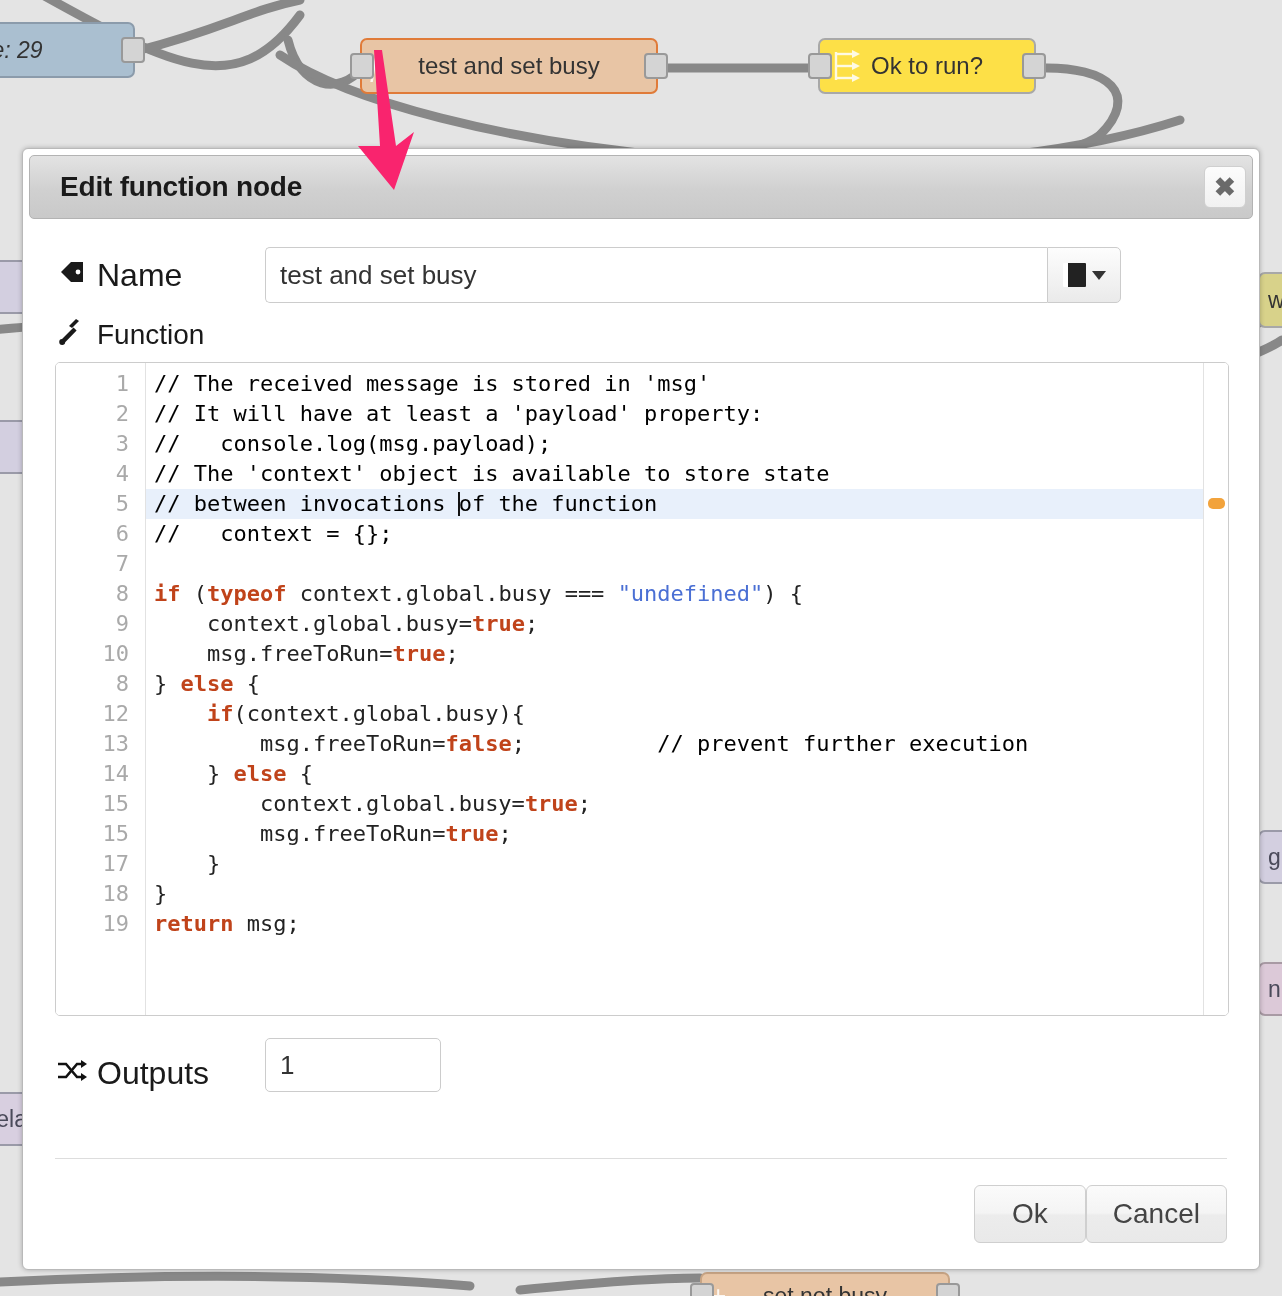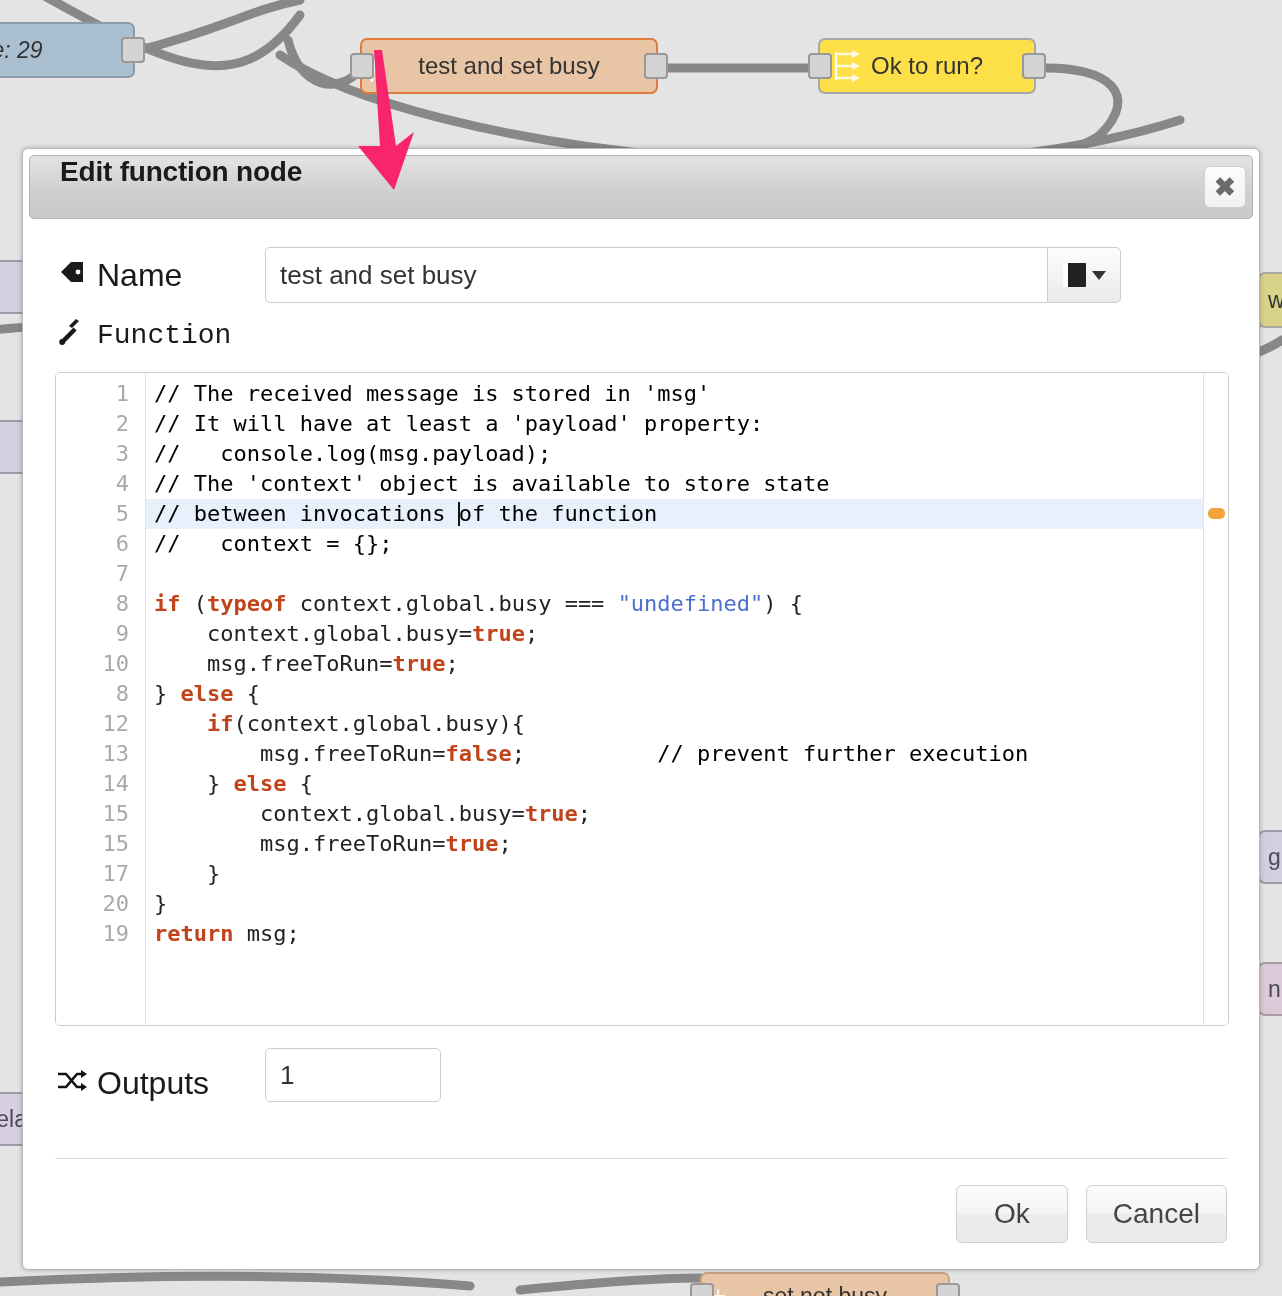--- a/index.html
+++ b/index.html
@@ -129,20 +129,21 @@
     z-index: 50;
   }
   #dialog-titlebar {
     position: relative;
     margin: 6px 6px 0 6px;
     height: 62px;
     background: linear-gradient(to bottom, #e3e3e3 0%, #d0d0d0 55%, #c9c9c9 100%);
     border: 1px solid #b3b3b3;
     border-radius: 5px;
     display: flex;
+    align-items: center;
   }
   #dialog-title {
     font-size: 28px;
     font-weight: bold;
     color: #1a1a1a;
     padding-left: 30px;
     letter-spacing: -0.2px;
   }
   #dialog-close {
     position: absolute;
@@ -232,22 +233,21 @@
     border-left: 7px solid transparent;
     border-right: 7px solid transparent;
     border-top: 9px solid #333;
   }
 
   .section-label {
     display: flex;
     align-items: center;
     font-size: 28px;
     color: #1a1a1a;
-    margin: 14px 0 20px 0;
-    font-family: Liberation Mono, monospace;
+    margin: 14px 0 11px 0;
   }
   .section-label .ficon {
     width: 34px;
     display: inline-block;
     font-size: 24px;
     margin-right: 8px;
     text-align: center;
   }
 
   
@@ -355,21 +355,20 @@
   
   #dialog-footer {
     position: absolute;
     left: 0; right: 0; bottom: 0;
     height: 110px;
     border-top: 1px solid #ddd;
     margin: 0 32px;
     display: flex;
     align-items: center;
     justify-content: flex-end;
-    gap: 18px;
   }
   .dlg-btn {
     min-width: 112px;
     height: 58px;
     box-sizing: border-box;
     padding: 0 26px;
     font-size: 28px;
     color: #444;
     background: linear-gradient(to bottom, #fbfbfb 0%, #f4f4f4 48%, #ececec 52%, #e9e9e9 100%);
     border: 1px solid #cfcfcf;
@@ -522,21 +521,21 @@
           <div>8</div>
           <div>9</div>
           <div>10</div>
           <div>8</div>
           <div>12</div>
           <div>13</div>
           <div>14</div>
           <div>15</div>
           <div>15</div>
           <div>17</div>
-          <div>20</div>
+          <div>18</div>
           <div>19</div>
         </div>
       <div id="code-area"><div class="line"><span class="cm">// The received message is stored in 'msg'</span></div><div class="line"><span class="cm">// It will have at least a 'payload' property:</span></div><div class="line"><span class="cm">//   console.log(msg.payload);</span></div><div class="line"><span class="cm">// The 'context' object is available to store state</span></div><div class="line active"><span class="cm">// between invocations </span><span class="caret"></span><span class="cm">of the function</span></div><div class="line"><span class="cm">//   context = {};</span></div><div class="line"><span></span></div><div class="line"><span class="kw">if</span><span> (</span><span class="kw">typeof</span><span> context.global.busy === </span><span class="str">"undefined"</span><span>) {</span></div><div class="line"><span>    context.global.busy=</span><span class="kw">true</span><span>;</span></div><div class="line"><span>    msg.freeToRun=</span><span class="kw">true</span><span>;</span></div><div class="line"><span>} </span><span class="kw">else</span><span> {</span></div><div class="line"><span>    </span><span class="kw">if</span><span>(context.global.busy){</span></div><div class="line"><span>        msg.freeToRun=</span><span class="kw">false</span><span>;          </span><span class="cm">// prevent further execution</span></div><div class="line"><span>    } </span><span class="kw">else</span><span> {</span></div><div class="line"><span>        context.global.busy=</span><span class="kw">true</span><span>;</span></div><div class="line"><span>        msg.freeToRun=</span><span class="kw">true</span><span>;</span></div><div class="line"><span>    }</span></div><div class="line"><span>}</span></div><div class="line"><span class="kw">return</span><span> msg;</span></div></div>
       <div id="ruler">
         <div class="marker" style="background: rgb(242, 163, 60); top: 135px;"></div>
       </div>
     </div>
 
     <div id="outputs-row">
       <div class="form-label">

